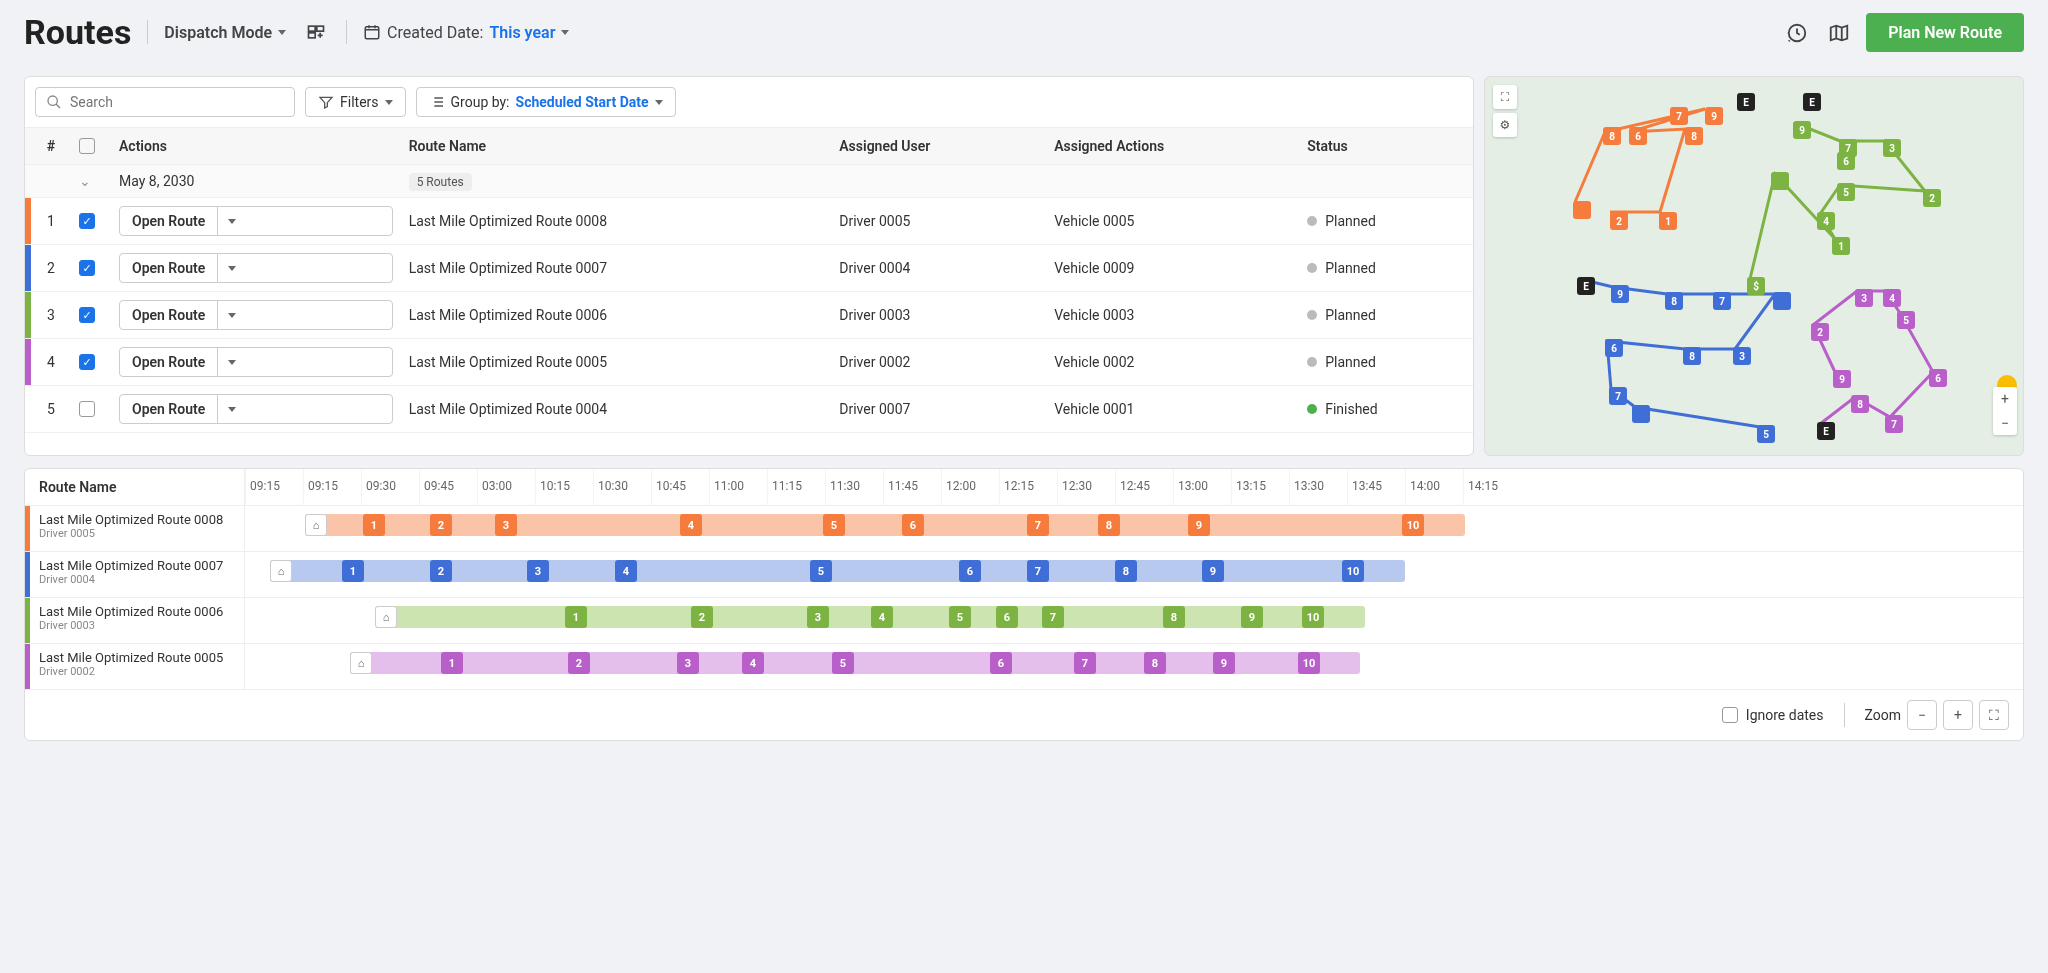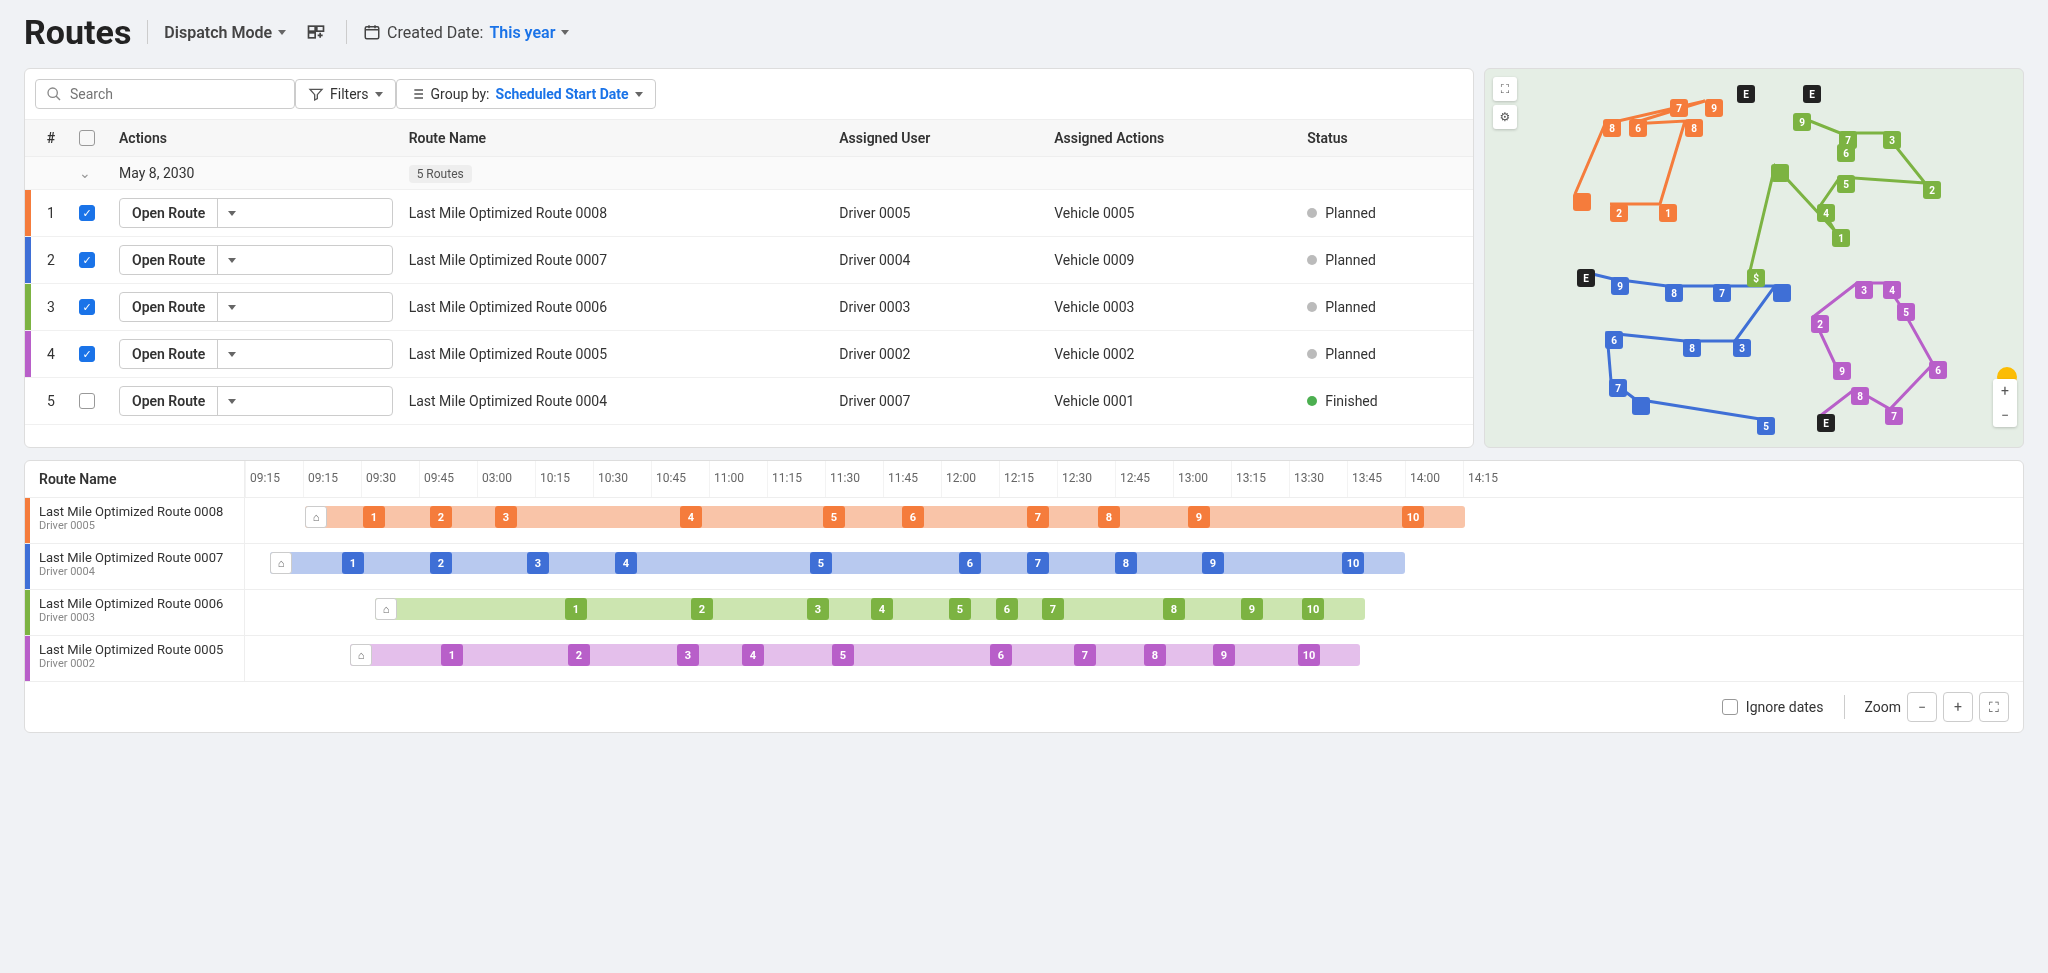--- a/index.html
+++ b/index.html
@@ -1,30 +1,30 @@
 <!DOCTYPE html>
 <html><head>
 <meta charset="utf-8">
 <style>
 *{box-sizing:border-box;margin:0;padding:0;font-family:-apple-system,BlinkMacSystemFont,"Segoe UI",Roboto,sans-serif}
 body{background:#f0f2f5;padding:12px 24px;width:2048px;font-size:14px;color:#333}
-.header{display:flex;align-items:flex-end;justify-content:space-between;margin-bottom:16px}
+.header{display:flex;align-items:flex-end;justify-content:space-between;margin-bottom:24px}
 .header-left{display:flex;align-items:center;gap:16px}
 .title{font-size:34px;font-weight:700;color:#222}
 .vsep{width:1px;height:24px;background:#ccc}
 .dropdown-btn{display:flex;align-items:center;gap:6px;cursor:pointer;color:#444;font-weight:600;font-size:16px}
 .caret{width:0;height:0;border-left:4px solid transparent;border-right:4px solid transparent;border-top:5px solid #666}
 .icon-btn{cursor:pointer;color:#666;display:flex;align-items:center;justify-content:center;padding:4px}
 .created{display:flex;align-items:center;gap:6px;color:#444;font-size:16px}
 .created .val{color:#1a73e8;font-weight:600}
 .header-right{display:flex;align-items:center;gap:12px}
 .plan-btn{background:#4caf50;color:#fff;border:none;padding:10px 22px;border-radius:4px;font-weight:600;font-size:16px;cursor:pointer}
 .content{display:flex;gap:10px;margin-bottom:12px}
 .table-panel{flex:1;background:#fff;border:1px solid #ddd;border-radius:6px;overflow:hidden}
-.toolbar{display:flex;align-items:center;padding:10px}
+.toolbar{display:flex;align-items:center;gap:10px;padding:10px}
 .search-box{display:flex;align-items:center;border:1px solid #ccc;border-radius:4px;padding:6px 10px;width:260px;gap:8px}
 .search-box input{border:none;outline:none;flex:1;font-size:14px}
 .tb-btn{display:flex;align-items:center;gap:6px;border:1px solid #ccc;border-radius:4px;padding:6px 12px;cursor:pointer;background:#fff}
 .groupby{display:flex;align-items:center;gap:6px;border:1px solid #ccc;border-radius:4px;padding:6px 12px;cursor:pointer}
 .groupby .val{color:#1a73e8;font-weight:700}
 table{width:100%;border-collapse:collapse}
 th{text-align:left;padding:10px 8px;font-weight:600;background:#f7f7f7;border-top:1px solid #eee;border-bottom:1px solid #eee;font-size:14px}
 td{padding:8px;border-bottom:1px solid #f0f0f0}
 .num-col{width:40px;text-align:center}
 .chk-col{width:40px}
@@ -90,20 +90,34 @@
     <div class="created">
       <svg width="18" height="18" viewBox="0 0 24 24" fill="none" stroke="#444" stroke-width="2">
           <rect x="3" y="5" width="18" height="16" rx="2"></rect>
           <path d="M3 9h18M8 3v4M16 3v4"></path>
         </svg>
       <span>Created Date:</span>
       <span class="val">This year</span>
       <span class="caret"></span>
     </div>
   </div>
+  <div class="header-right">
+    <div class="icon-btn">
+      <svg width="22" height="22" viewBox="0 0 24 24" fill="none" stroke="#444" stroke-width="2">
+          <circle cx="12" cy="12" r="9"></circle>
+          <path d="M12 7v5l3 2M3 12h-1m2 8l-1 1"></path>
+        </svg>
+    </div>
+    <div class="icon-btn">
+      <svg width="22" height="22" viewBox="0 0 24 24" fill="none" stroke="#444" stroke-width="2">
+          <path d="M3 6l6-2 6 2 6-2v14l-6 2-6-2-6 2z M9 4v14 M15 6v14"></path>
+        </svg>
+    </div>
+    <button class="plan-btn">Plan New Route</button>
+  </div>
 </div>
 
 <div class="content">
   <div class="table-panel">
     <div class="toolbar">
       <div class="search-box">
         <svg width="16" height="16" viewBox="0 0 24 24" fill="none" stroke="#888" stroke-width="2">
             <circle cx="10" cy="10" r="7"></circle>
             <path d="M21 21l-6-6"></path>
           </svg>

